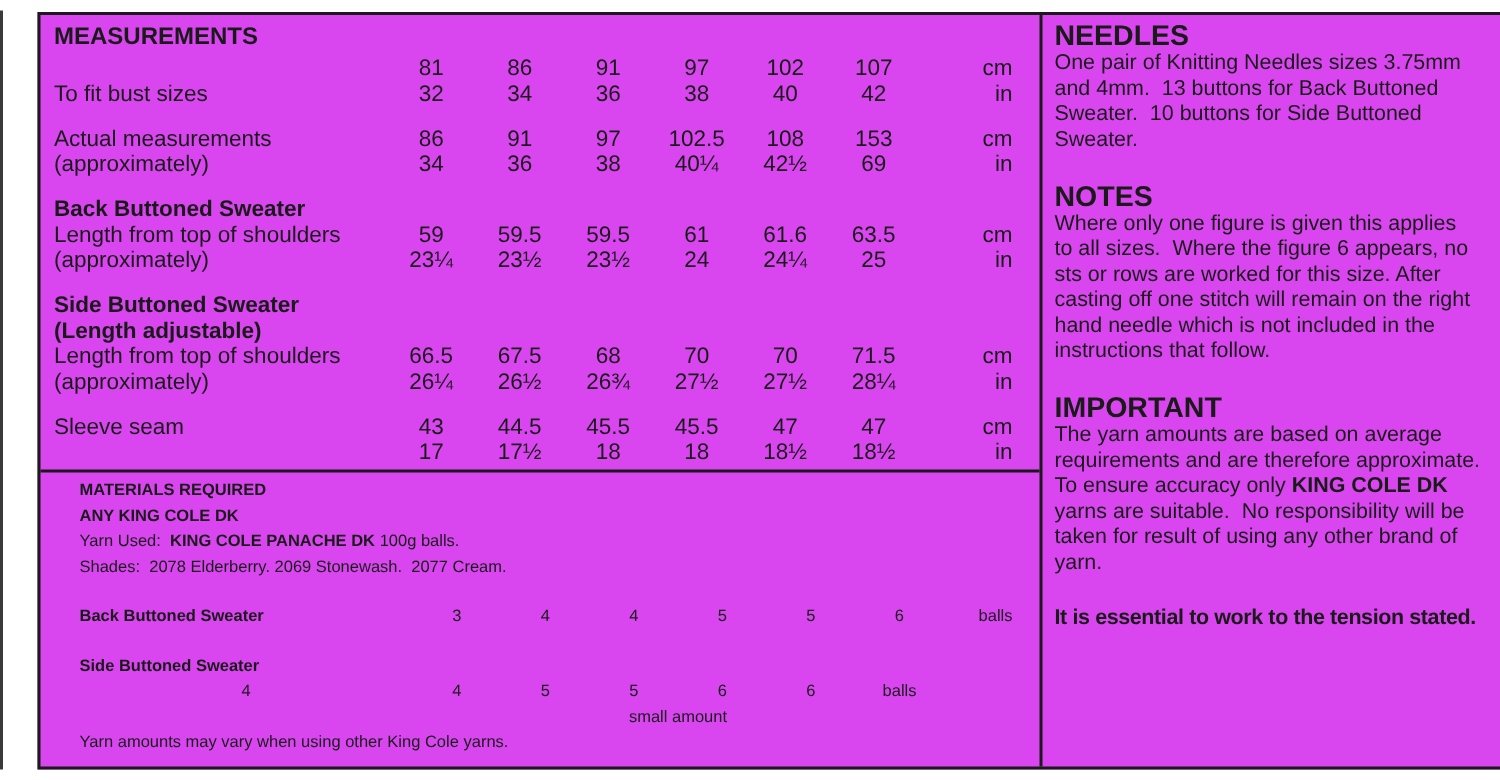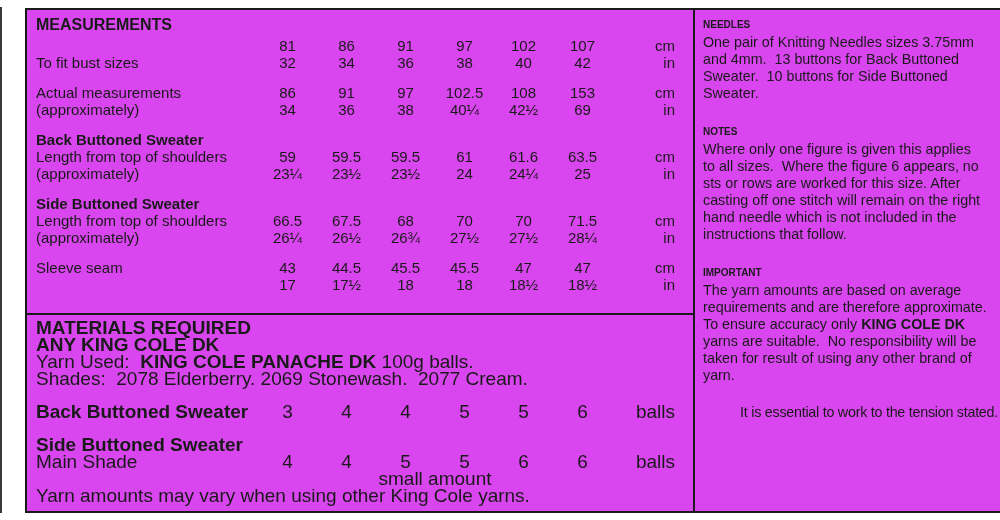--- a/index.html
+++ b/index.html
@@ -15,39 +15,39 @@
     background: #3a3a3a;
   }
   #frame {
     position: absolute; left: 5px; top: 8px; width: 983px; height: 505px;
     border: 2px solid #1a1a1a; display: flex; background: #d946ef; margin-left: 20px;
   }
   #left-col { width: 668px; border-right: 2px solid #1a1a1a; display: flex; flex-direction: column; }
   #info-col { flex: 1; padding: 5px 8px 0 8px; font-size: 14.3px; line-height: 17px; overflow: hidden; }
 
   #measurements { height: 305px; border-bottom: 2px solid #1a1a1a; padding: 5px 0 0 9px; font-size: 15px; line-height: 17px; overflow: hidden; }
-  #materials { flex: 1; padding: 4px 0 0 9px; font-size: 19px; line-height: 17px; overflow: hidden; }
+  #materials { flex: 1; padding: 4px 0 0 26px; font-size: 11px; line-height: 17px; overflow: hidden; }
 
   .panel-title { font-weight: bold; font-size: 16px; line-height: 20px; margin-bottom: 2px; }
   .b { font-weight: bold; }
   .pre { white-space: pre-wrap; }
 
   .mgroup { margin-bottom: 13px; }
   .mrow { display: grid; grid-template-columns: 222px repeat(6, 59px) 1fr; align-items: baseline; }
   .mrow .num { text-align: center; }
   .mrow .unit { text-align: right; padding-right: 18px; }
   .mheading { font-weight: bold; }
 
   .vspace { height: 16px; }
   .center-span { grid-column: 2 / 8; text-align: center; }
   .footnote { text-align: left; width: 657px; }
 
   .info-section { margin-bottom: 20px; }
-  .info-title { font-weight: bold; font-size: 10px; line-height: 19px; }
-  .tension { font-weight: normal; margin-top: 12px; white-space: nowrap; letter-spacing: -0.25px; text-align: right; }
+  .info-title { font-weight: bold; font-size: 19px; line-height: 19px; }
+  .tension { font-weight: bold; margin-top: 12px; white-space: nowrap; letter-spacing: -0.25px; }
 </style>
 </head>
 <body>
 
 <div class="page-edge"></div>
 
 <div id="frame">
 
   <div id="left-col">
 
@@ -119,20 +119,21 @@
           <span class="num">23½</span>
           <span class="num">24</span>
           <span class="num">24¼</span>
           <span class="num">25</span>
           <span class="unit">in</span>
         </div>
       </div>
 
       <div class="mgroup">
         <div class="mheading">Side Buttoned Sweater</div>
+        <div class="mheading">(Length adjustable)</div>
         <div class="mrow">
           <span class="lbl">Length from top of shoulders</span>
           <span class="num">66.5</span>
           <span class="num">67.5</span>
           <span class="num">68</span>
           <span class="num">70</span>
           <span class="num">70</span>
           <span class="num">71.5</span>
           <span class="unit">cm</span>
         </div>
@@ -188,21 +189,20 @@
         <span class="num">5</span>
         <span class="num">5</span>
         <span class="num">6</span>
         <span class="unit">balls</span>
       </div>
 
       <div class="vspace"></div>
 
       <div class="b">Side Buttoned Sweater</div>
       <div class="mrow">
-        <span class="lbl">Main Shade</span>
         <span class="num">4</span>
         <span class="num">4</span>
         <span class="num">5</span>
         <span class="num">5</span>
         <span class="num">6</span>
         <span class="num">6</span>
         <span class="unit">balls</span>
       </div>
       <div class="mrow">
         <span class="center-span">small amount</span>

